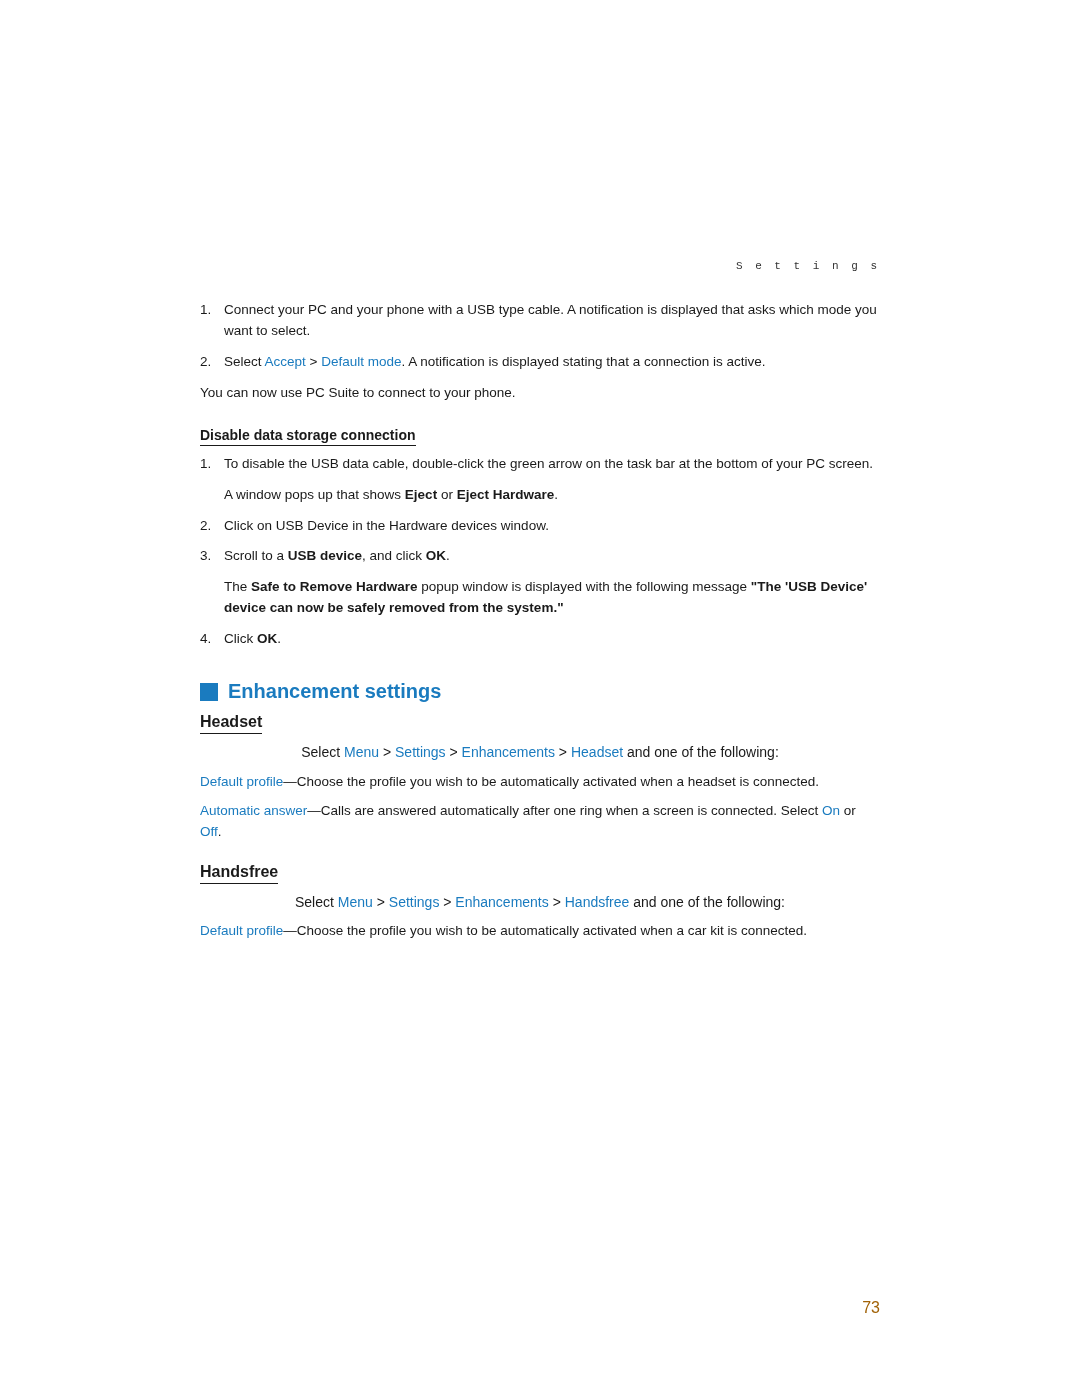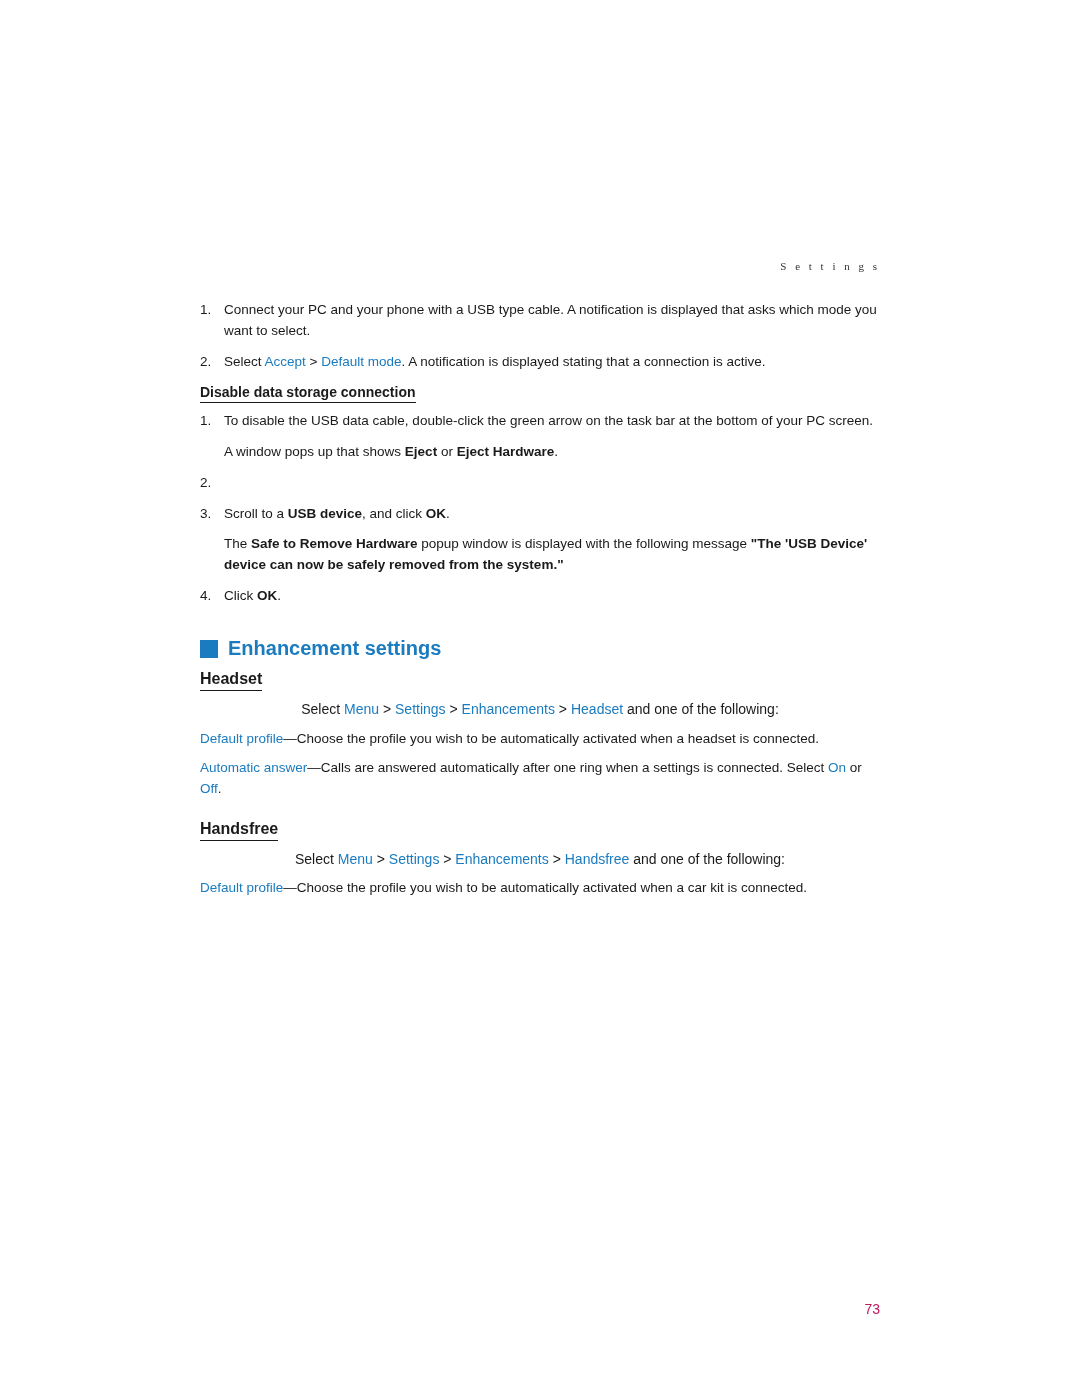--- a/index.html
+++ b/index.html
@@ -30,21 +30,21 @@
       padding: 260px 200px 120px 200px;
       max-width: 1080px;
     }
 
     .page-header-label {
       text-align: right;
       font-size: 11px;
       letter-spacing: 3px;
       color: #333333;
       margin-bottom: 28px;
-      font-family: Liberation Serif, serif;
+      font-family: Liberation Mono, monospace;
     }
 
     .numbered-list {
       list-style: none;
       padding: 0;
       margin-bottom: 10px;
     }
 
     .numbered-list li {
       display: flex;
@@ -160,22 +160,22 @@
       line-height: 1.55;
       color: #1a1a1a;
       margin-bottom: 8px;
     }
 
     
     .page-number {
       position: absolute;
       bottom: 80px;
       right: 200px;
-      font-size: 14px;
-      color: #be185d;
+      font-size: 16px;
+      color: #a16207;
     }
   </style>
 </head>
 <body>
 
 <div class="page-container">
   <div class="content-area">
 
     <div class="page-header-label">S e t t i n g s</div>
 
@@ -185,20 +185,21 @@
         <span>Connect your PC and your phone with a USB type cable. A notification is displayed that asks which mode you want to select.</span>
       </li>
       <li>
         <span class="num">2.</span>
         <span>
           <span>Select </span><a class="link-blue-italic">Accept</a><span> &gt; </span><a class="link-blue-italic">Default mode</a><span>. A notification is displayed stating that a connection is active.</span>
         </span>
       </li>
     </ul>
 
+    <p class="pc-suite-note">You can now use PC Suite to connect to your phone.</p>
 
     <div class="disable-section">
       <div class="section-heading">Disable data storage connection</div>
 
       <ul class="numbered-list">
 
         <li>
           <span class="num">1.</span>
           <span>To disable the USB data cable, double-click the green arrow on the task bar at the bottom of your PC screen.</span>
         </li>
@@ -206,20 +207,21 @@
 
       
       <div class="indented-note">
         A window pops up that shows <span class="bold">Eject</span> or <span class="bold">Eject Hardware</span>.
       </div>
 
       
       <ul class="numbered-list">
         <li>
           <span class="num">2.</span>
+          <span>Click on USB Device in the Hardware devices window.</span>
         </li>
       </ul>
 
       
 
       
       <ul class="numbered-list">
         <li>
           <span class="num">3.</span>
           <span>Scroll to a <span class="bold">USB device</span>, and click <span class="bold">OK</span>.</span>
@@ -248,21 +250,21 @@
 
       <div class="subsection">
         <div class="subsection-heading">Headset</div>
         <p class="subsection-nav">
           <span>Select </span><a class="link-blue-italic">Menu</a><span> &gt; </span><a class="link-blue-italic">Settings</a><span> &gt; </span><a class="link-blue-italic">Enhancements</a><span> &gt; </span><a class="link-blue-italic">Headset</a><span> and one of the following:</span>
         </p>
         <p class="subsection-item">
           <a class="link-blue-italic">Default profile</a><span>—Choose the profile you wish to be automatically activated when a headset is connected.</span>
         </p>
         <p class="subsection-item">
-          <a class="link-blue-italic">Automatic answer</a><span>—Calls are answered automatically after one ring when a settings is connected. Select </span><a class="link-blue-italic">On</a><span> or </span><a class="link-blue-italic">Off</a><span>.</span>
+          <a class="link-blue-italic">Automatic answer</a><span>—Calls are answered automatically after one ring when a screen is connected. Select </span><a class="link-blue-italic">On</a><span> or </span><a class="link-blue-italic">Off</a><span>.</span>
         </p>
       </div>
 
       <div class="subsection">
         <div class="subsection-heading">Handsfree</div>
         <p class="subsection-nav">
           <span>Select </span><a class="link-blue-italic">Menu</a><span> &gt; </span><a class="link-blue-italic">Settings</a><span> &gt; </span><a class="link-blue-italic">Enhancements</a><span> &gt; </span><a class="link-blue-italic">Handsfree</a><span> and one of the following:</span>
         </p>
         <p class="subsection-item">
           <a class="link-blue-italic">Default profile</a><span>—Choose the profile you wish to be automatically activated when a car kit is connected.</span>

